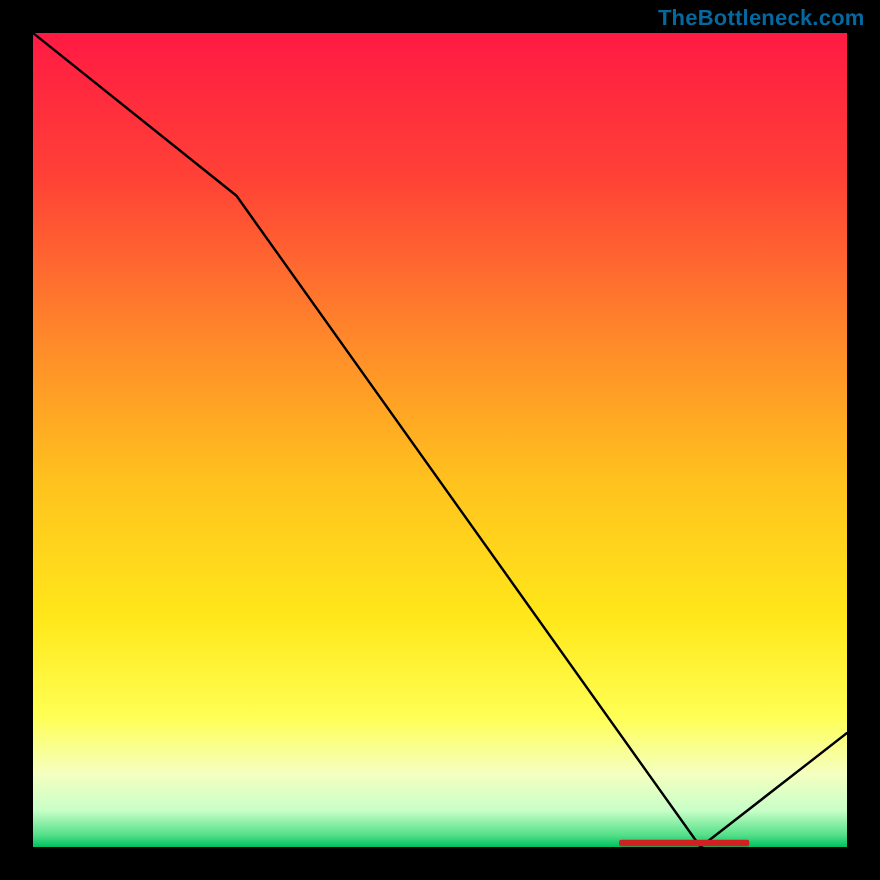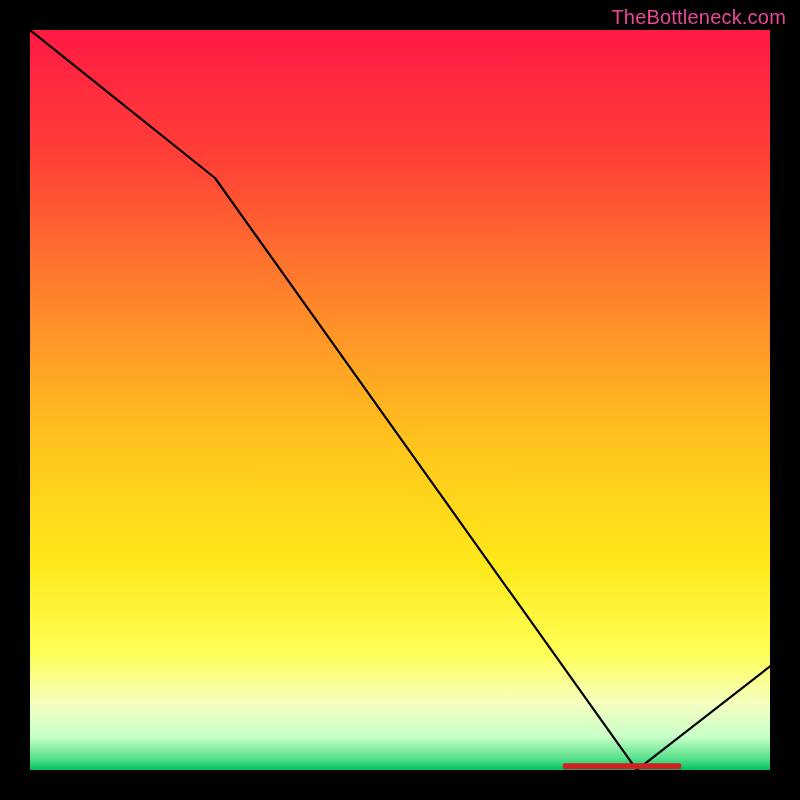--- a/index.html
+++ b/index.html
@@ -14,23 +14,23 @@
   .stage {
     position: relative;
     width: 800px;
     height: 800px;
     background: #000;
   }
   .watermark {
     position: absolute;
     top: 6px;
     right: 14px;
-    color: #ec4899;
+    color: #0369a1;
     font-size: 20px;
-    font-weight: normal;
+    font-weight: bold;
     letter-spacing: 0.2px;
   }
   .plot-frame {
     position: absolute;
     left: 30px;
     top: 30px;
     width: 740px;
     height: 740px;
     background: #000;
   }

